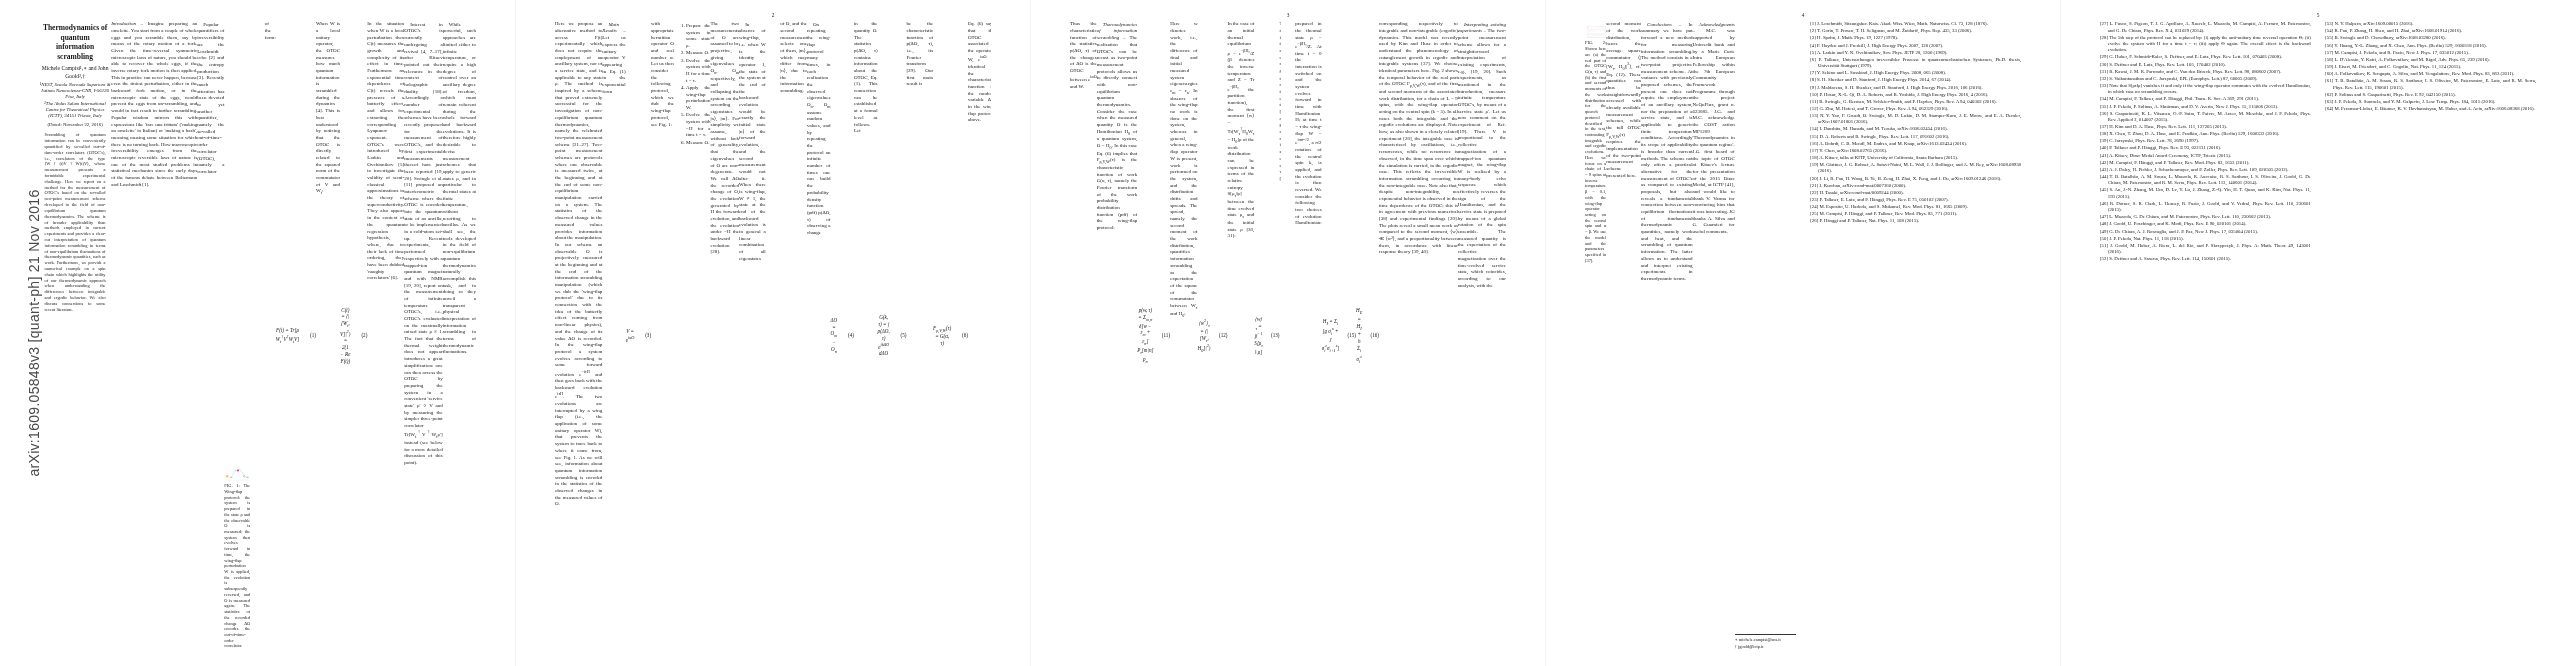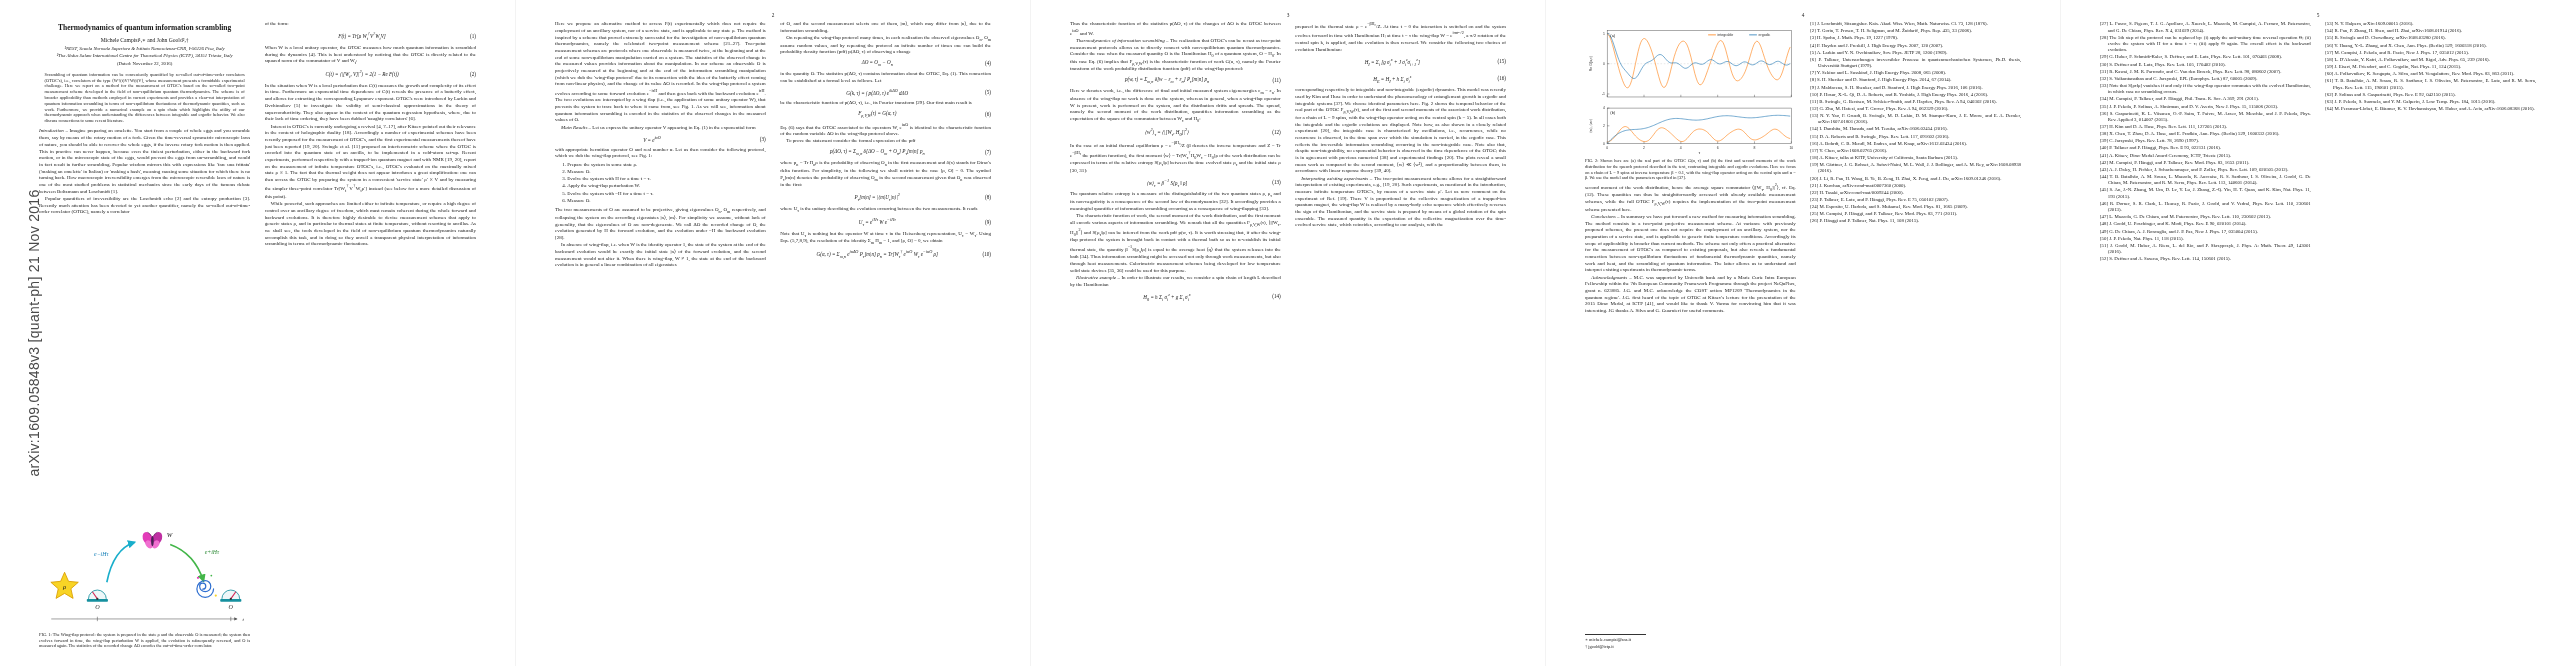--- a/index.html
+++ b/index.html
@@ -3,21 +3,21 @@
 <meta charset="utf-8">
 <style>
   *{box-sizing:border-box}
   html,body{margin:0;padding:0}
   body{width:2576px;height:667px;background:#ffffff;font-family:"Liberation Serif","DejaVu Serif",serif;color:#161616;overflow:hidden}
   .canvas{position:relative;width:2576px;height:667px;display:flex}
   .page{position:relative;width:515px;height:667px;padding:12.2px 39px 14.5px;flex:0 0 auto}
   .page + .page{border-left:0.6px solid #f3f3f3}
   .pagenum{height:9px;text-align:center;font-size:5.3px;color:#222}
   .cols{display:flex;gap:14.5px;height:629px}
-  .col{flex:1 1 0;overflow:hidden;display:flex;flex-direction:column;font-size:5px;line-height:1.34;text-align:justify}
+  .col{flex:1 1 0;overflow:hidden;display:flex;flex-direction:row;font-size:5px;line-height:1.34;text-align:justify}
   p.para{margin:0;text-indent:6.1px}
   p.para.noindent{text-indent:0}
   p.para + p.para{margin-top:0.6px}
   .lead{font-style:italic}
   .eq{display:flex;align-items:center;gap:2.2px;margin:3.3px 0;font-style:italic;font-size:5.1px}
   .eqbody{flex:1;text-align:center}
   .eqnum{font-style:normal;flex:0 0 14.5px;text-align:right}
   ol.steps{margin:1.7px 0 2.2px;padding-left:12.2px}
   ol.steps li{margin:0 0 0.6px}
   .front{margin-bottom:4.4px}

